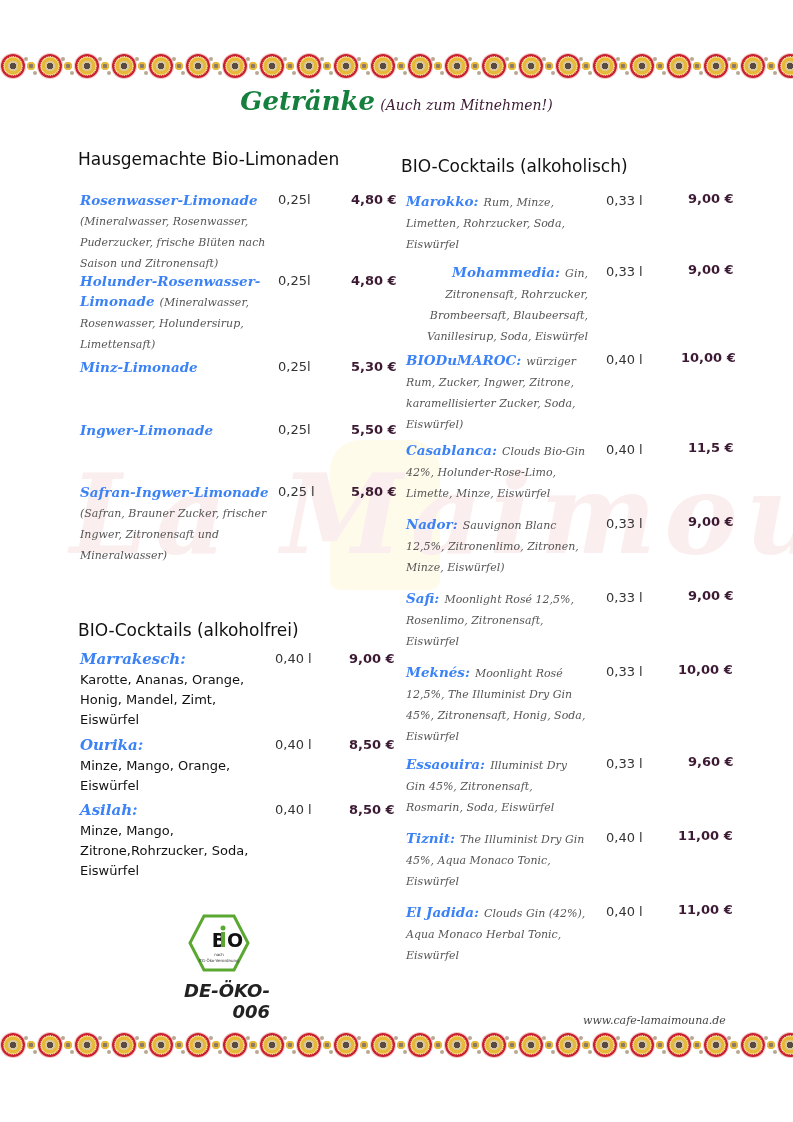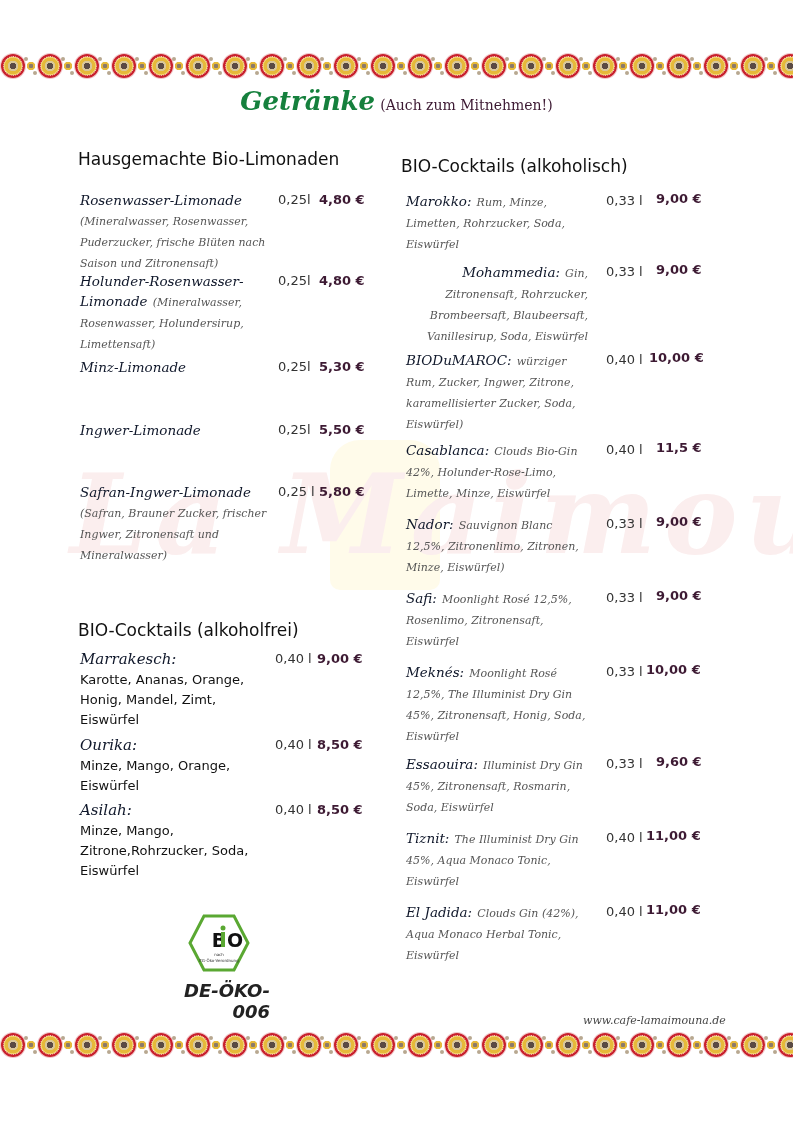--- a/index.html
+++ b/index.html
@@ -16,30 +16,30 @@
     background: radial-gradient(circle, #8b7b6a 0 2px, #e6b93a 2.5px 4px, transparent 4.5px); }
   .link::before, .link::after { content:""; position:absolute; width:4px; height:4px; border-radius:50%; background:#b8a890; }
   .link::before { left:-1px; top:-4px; } .link::after { left:8px; top:10px; }
 
   .watermark { position:absolute; left:70px; top:440px; width:660px; height:170px; pointer-events:none; }
   .wm-silhouette { position:absolute; left:260px; top:0; width:110px; height:150px; background:#fffbe8; border-radius:30px 30px 10px 10px; opacity:0.9; }
   .wm-text { position:absolute; left:0; top:20px; font-family:"DejaVu Serif", serif; font-style:italic; font-weight:bold; font-size:110px; color:#fbeeee; letter-spacing:8px; white-space:nowrap; line-height:1; }
 
   .title-wrap { position:absolute; top:86px; left:0; width:793px; text-align:center; }
   .title { font-family:"DejaVu Serif", serif; font-style:italic; font-weight:bold; font-size:26px; color:#15803d; }
-  .subtitle { font-family:"DejaVu Serif", serif; font-size:14px; color:#3d1a33; }
+  .subtitle { font-family:"DejaVu Serif", serif; font-style:italic; font-size:14px; color:#3d1a33; }
 
   .section-h { position:absolute; font-family:"DejaVu Sans", sans-serif; font-size:17px; color:#111; white-space:nowrap; }
 
   .item { position:absolute; }
-  .item .name { font-family:"DejaVu Serif", serif; font-style:italic; font-weight:normal; color:#0f172a; font-size:13.5px; }
+  .item .name { font-family:"DejaVu Serif", serif; font-style:italic; font-weight:bold; color:#3b82f6; font-size:13.5px; }
   .item .desc { font-family:"DejaVu Serif", serif; font-style:italic; color:#555; font-size:11px; line-height:19px; }
   .item .desc-plain { font-family:"DejaVu Sans", sans-serif; color:#111; font-size:13px; line-height:19px; }
   .item .size { position:absolute; font-family:"DejaVu Sans", sans-serif; font-size:13px; color:#333; white-space:nowrap; }
-  .item .price { position:absolute; font-family:"DejaVu Sans", sans-serif; font-weight:bold; font-size:13px; color:#3d1a33; white-space:nowrap; }
+  .item .price { position:absolute; font-family:"DejaVu Sans", sans-serif; font-weight:bold; font-size:13px; color:#3d1a33; white-space:nowrap;margin-left:32px; }
 
   .left .item { left:80px; width:190px; line-height:19px; }
   .left .item .size { left:198px; top:0; }
   .left .item .price { left:239px; top:0; }
   .left .item.wide { width:195px; }
 
   .right .item { left:406px; width:182px; line-height:19px; }
   .right .item .size { left:200px; top:0; }
   .right .item .price { left:250px; top:-2px; }
 

